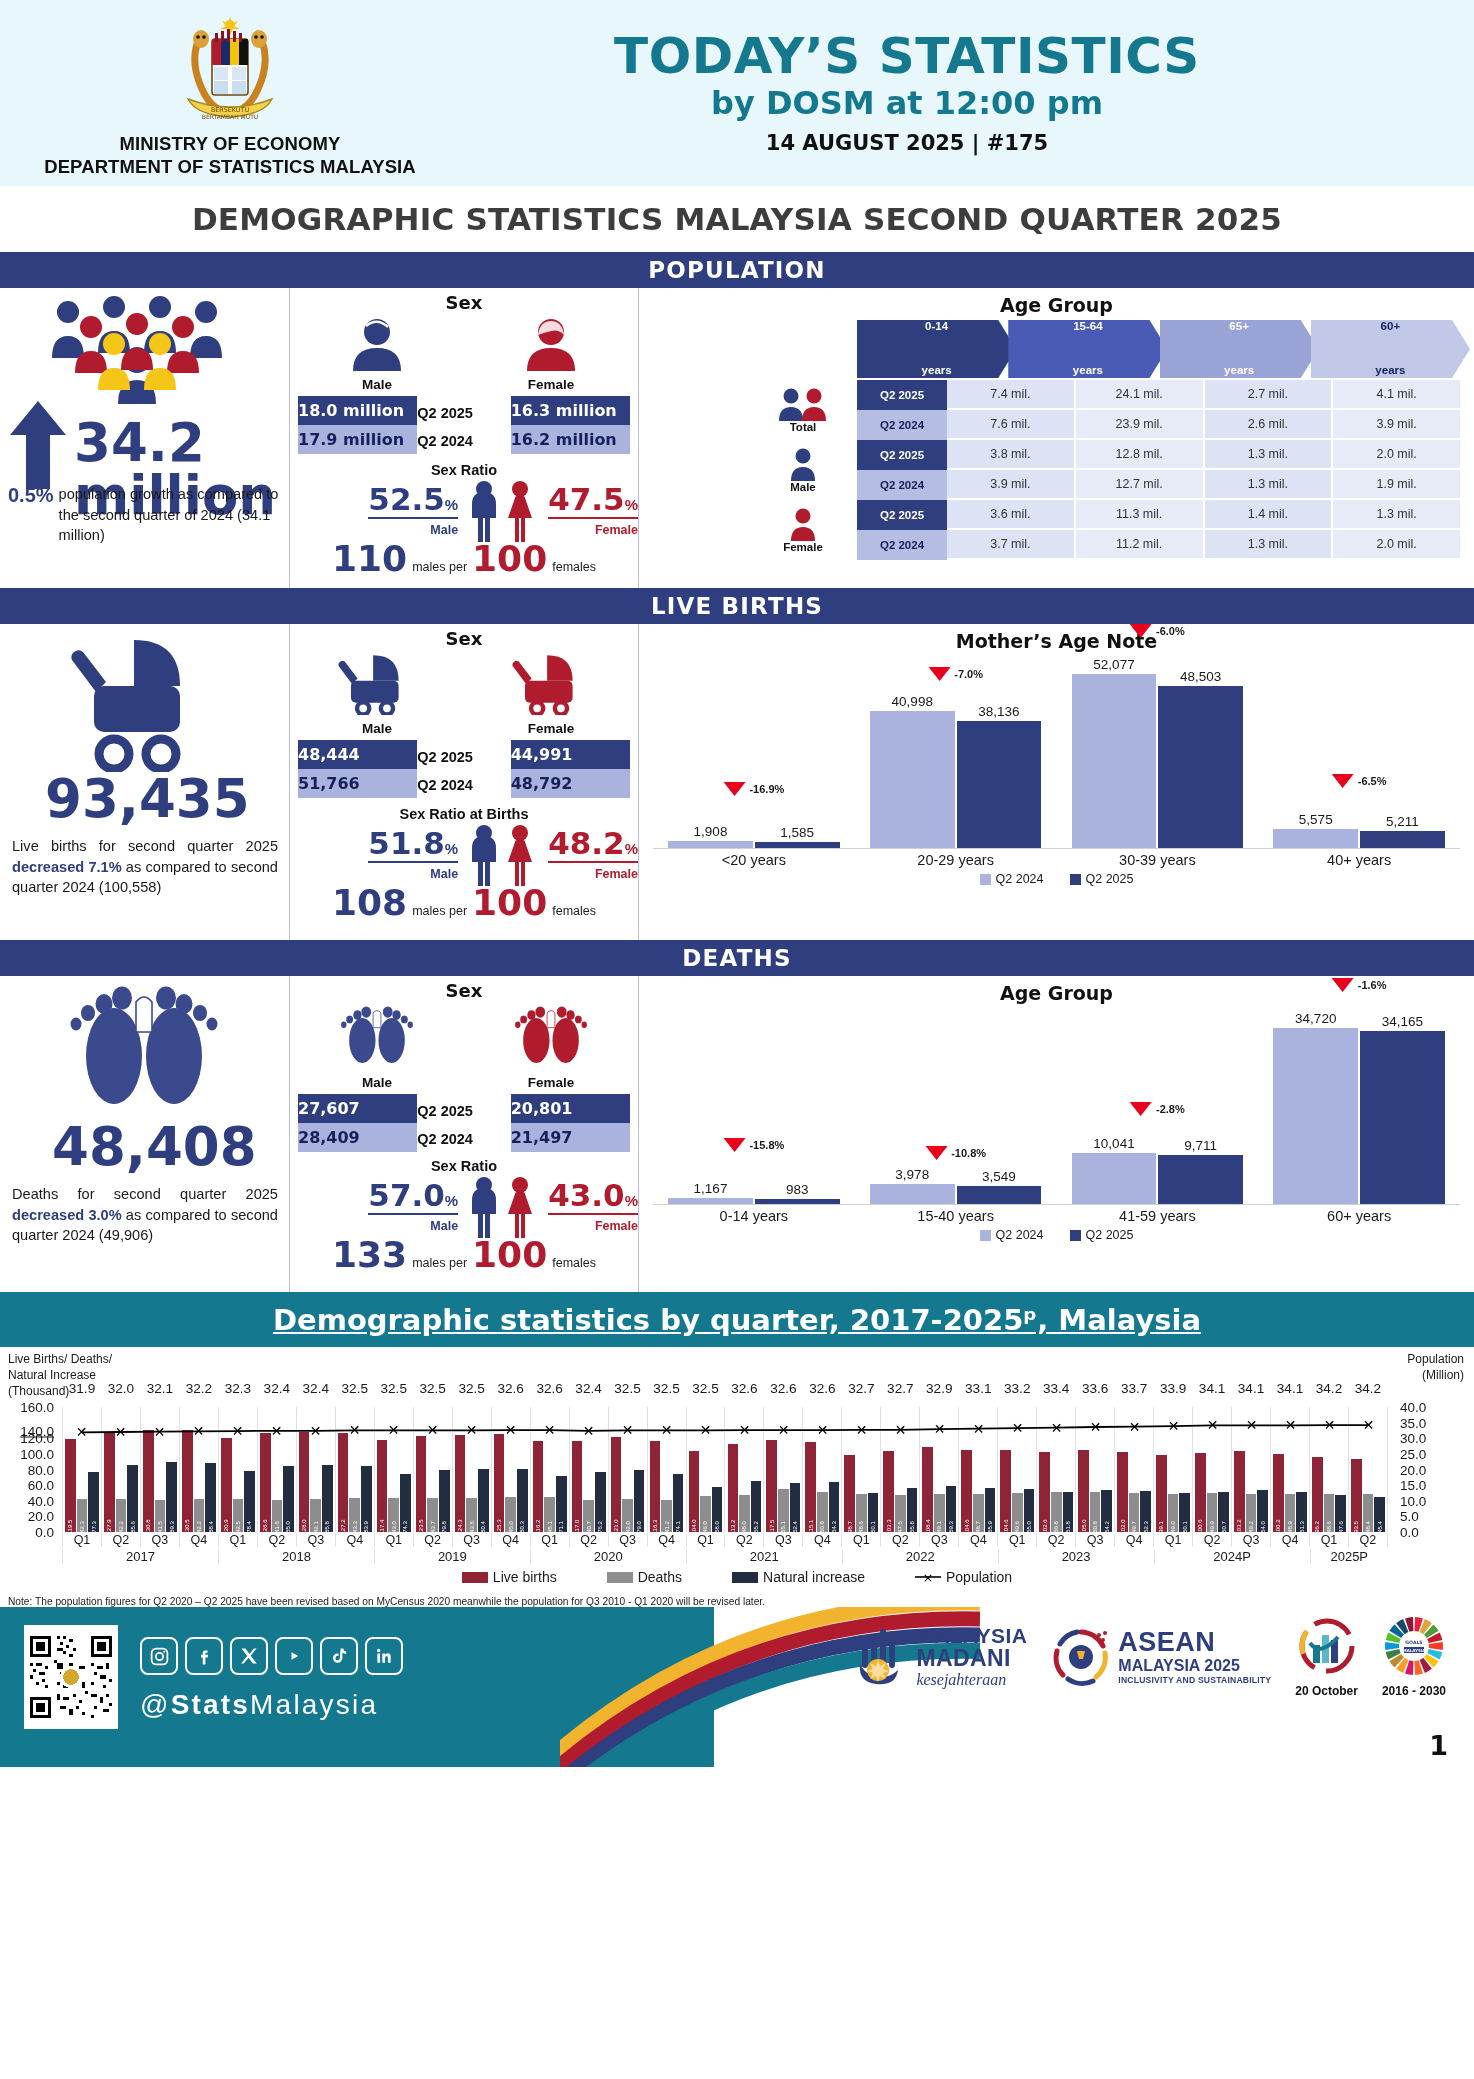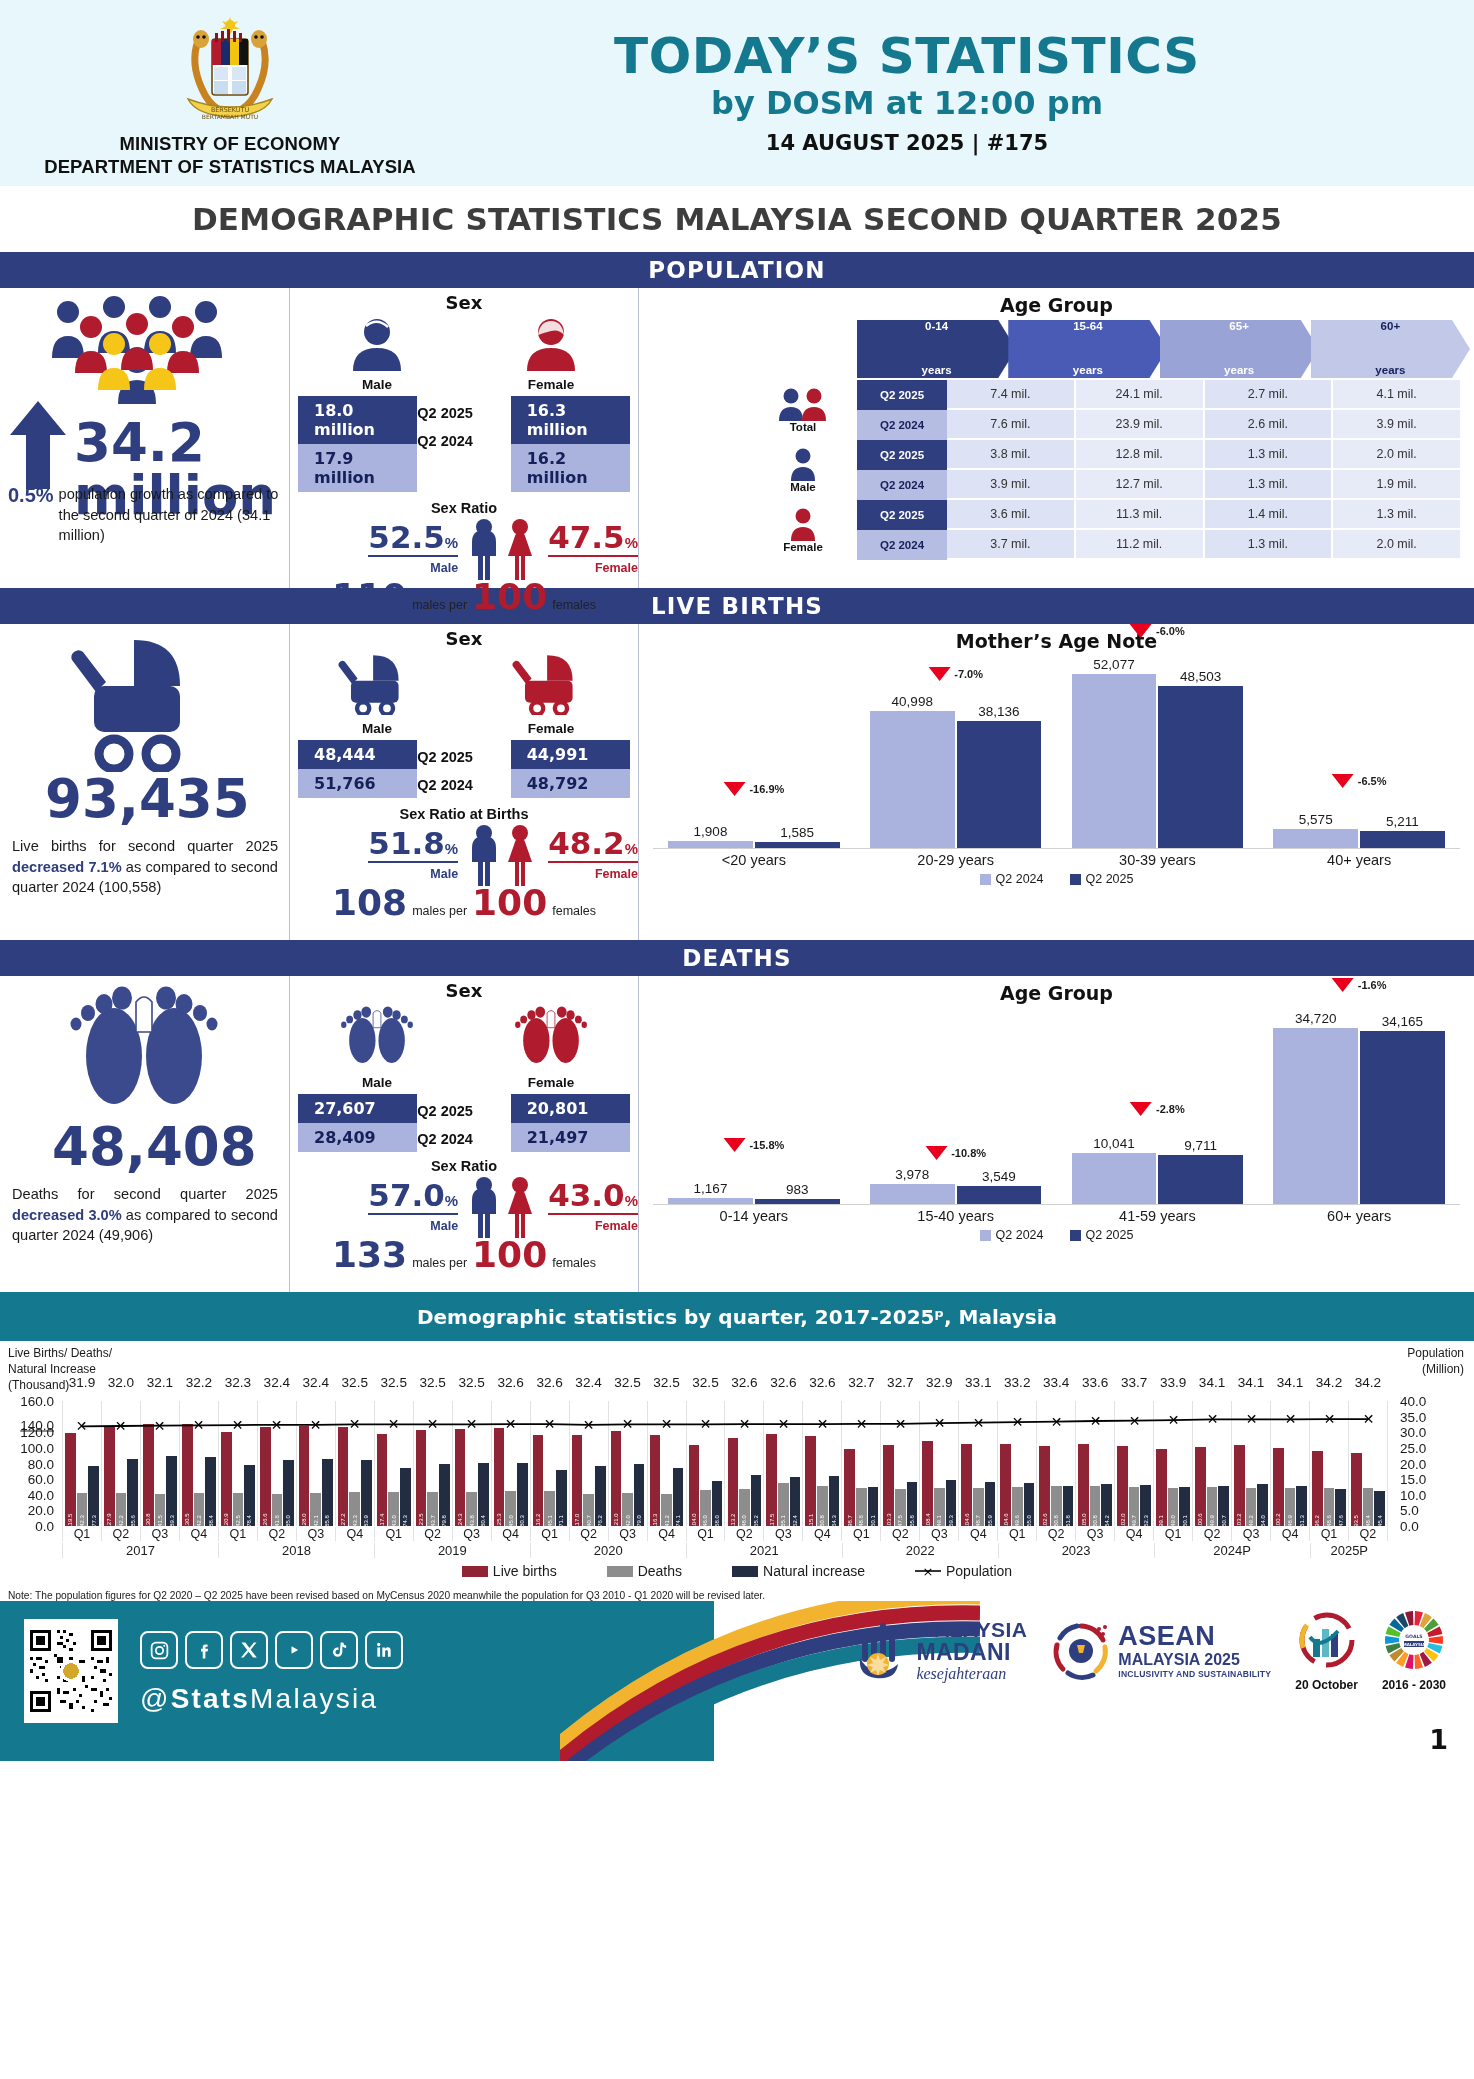--- a/index.html
+++ b/index.html
@@ -77,21 +77,21 @@
 
   
   .sub-title {
     text-align: center; font-size: 18px; font-weight: 800;
     color: #111; font-family: "DejaVu Sans", sans-serif;
   }
   .sex-cols { display: flex; justify-content: space-around; margin-top: 4px; }
   .sex-col { width: 46%; text-align: center; }
   .sex-lbl { font-size: 13.5px; font-weight: 700; color: #111; margin-top: 2px; }
   .val-box {
-    font-size: 16px; font-weight: 800; padding: 5px 16px;
+    font-size: 16px; font-weight: 800; padding: 5px 0;
     font-family: "DejaVu Sans", sans-serif;
   }
   .vb-dark { background: #2e3e7e; color: #fff; }
   .vb-light { background: #aab3dd; color: #16205a; }
   .qlbl { font-size: 14.5px; font-weight: 800; color: #111; line-height: 1; }
 
   .ratio-title {
     text-align: center; font-size: 14.5px; font-weight: 800; color: #111;
     margin-top: 2px;
   }
@@ -165,23 +165,23 @@
   .chg-txt { font-size: 11px; font-weight: 700; color: #1a1a1a; }
   .axis-line { height: 1px; background: #d0d0d0; margin: 0 14px; }
   .xlabels { display: flex; padding: 0 14px; }
   .xlbl { flex: 1; text-align: center; font-size: 14.5px; color: #1a1a1a; padding-top: 3px; }
   .legend { display: flex; justify-content: center; gap: 26px; padding-top: 4px; }
   .lg { display: flex; align-items: center; gap: 5px; font-size: 12.5px; color: #1a1a1a; }
   .lgsw { width: 11px; height: 11px; }
 
   
   .qbanner {
-    height: 49px; background: #14788f; color: #fff;
+    height: 55px; background: #14788f; color: #fff;
     display: flex; align-items: center; justify-content: center;
-    font-size: 20px; font-weight: 800; font-family: "DejaVu Sans", sans-serif;
+    font-size: 29px; font-weight: 800; font-family: "DejaVu Sans", sans-serif; text-decoration: underline;
   }
   .qchart-wrap { position: relative; height: 245px; background: #fff; }
   .ylab-left {
     position: absolute; left: 8px; top: 4px; font-size: 12px;
     color: #1a1a1a; line-height: 1.35;
   }
   .ylab-right {
     position: absolute; right: 10px; top: 4px; font-size: 12px;
     color: #1a1a1a; text-align: right; line-height: 1.35;
   }

